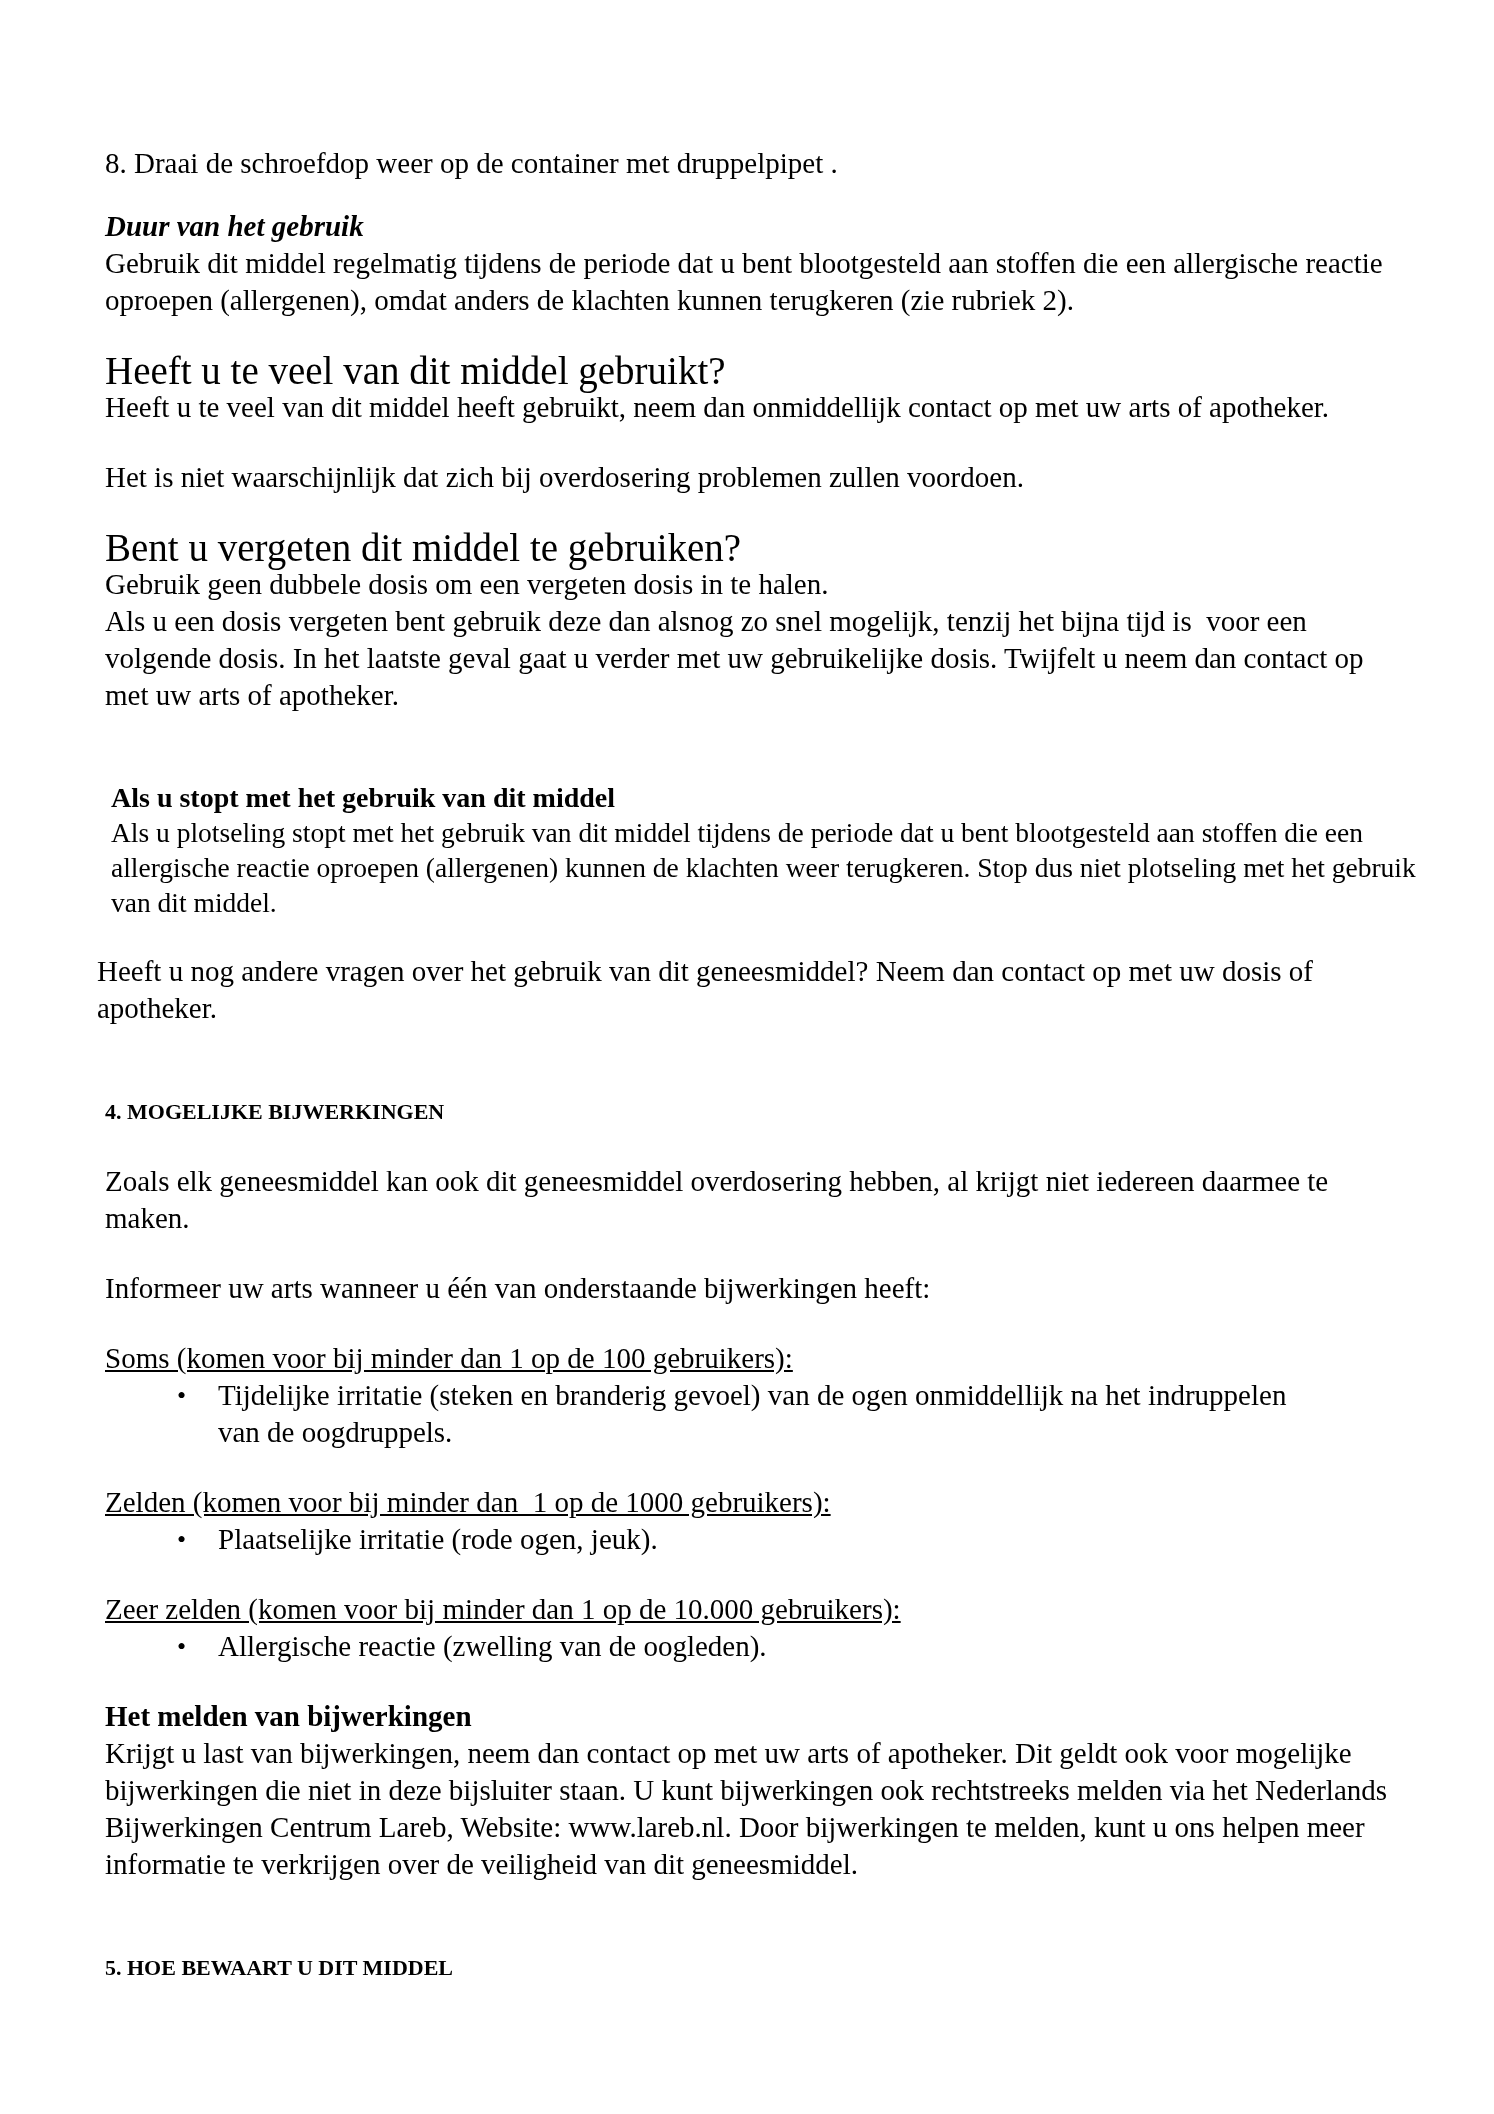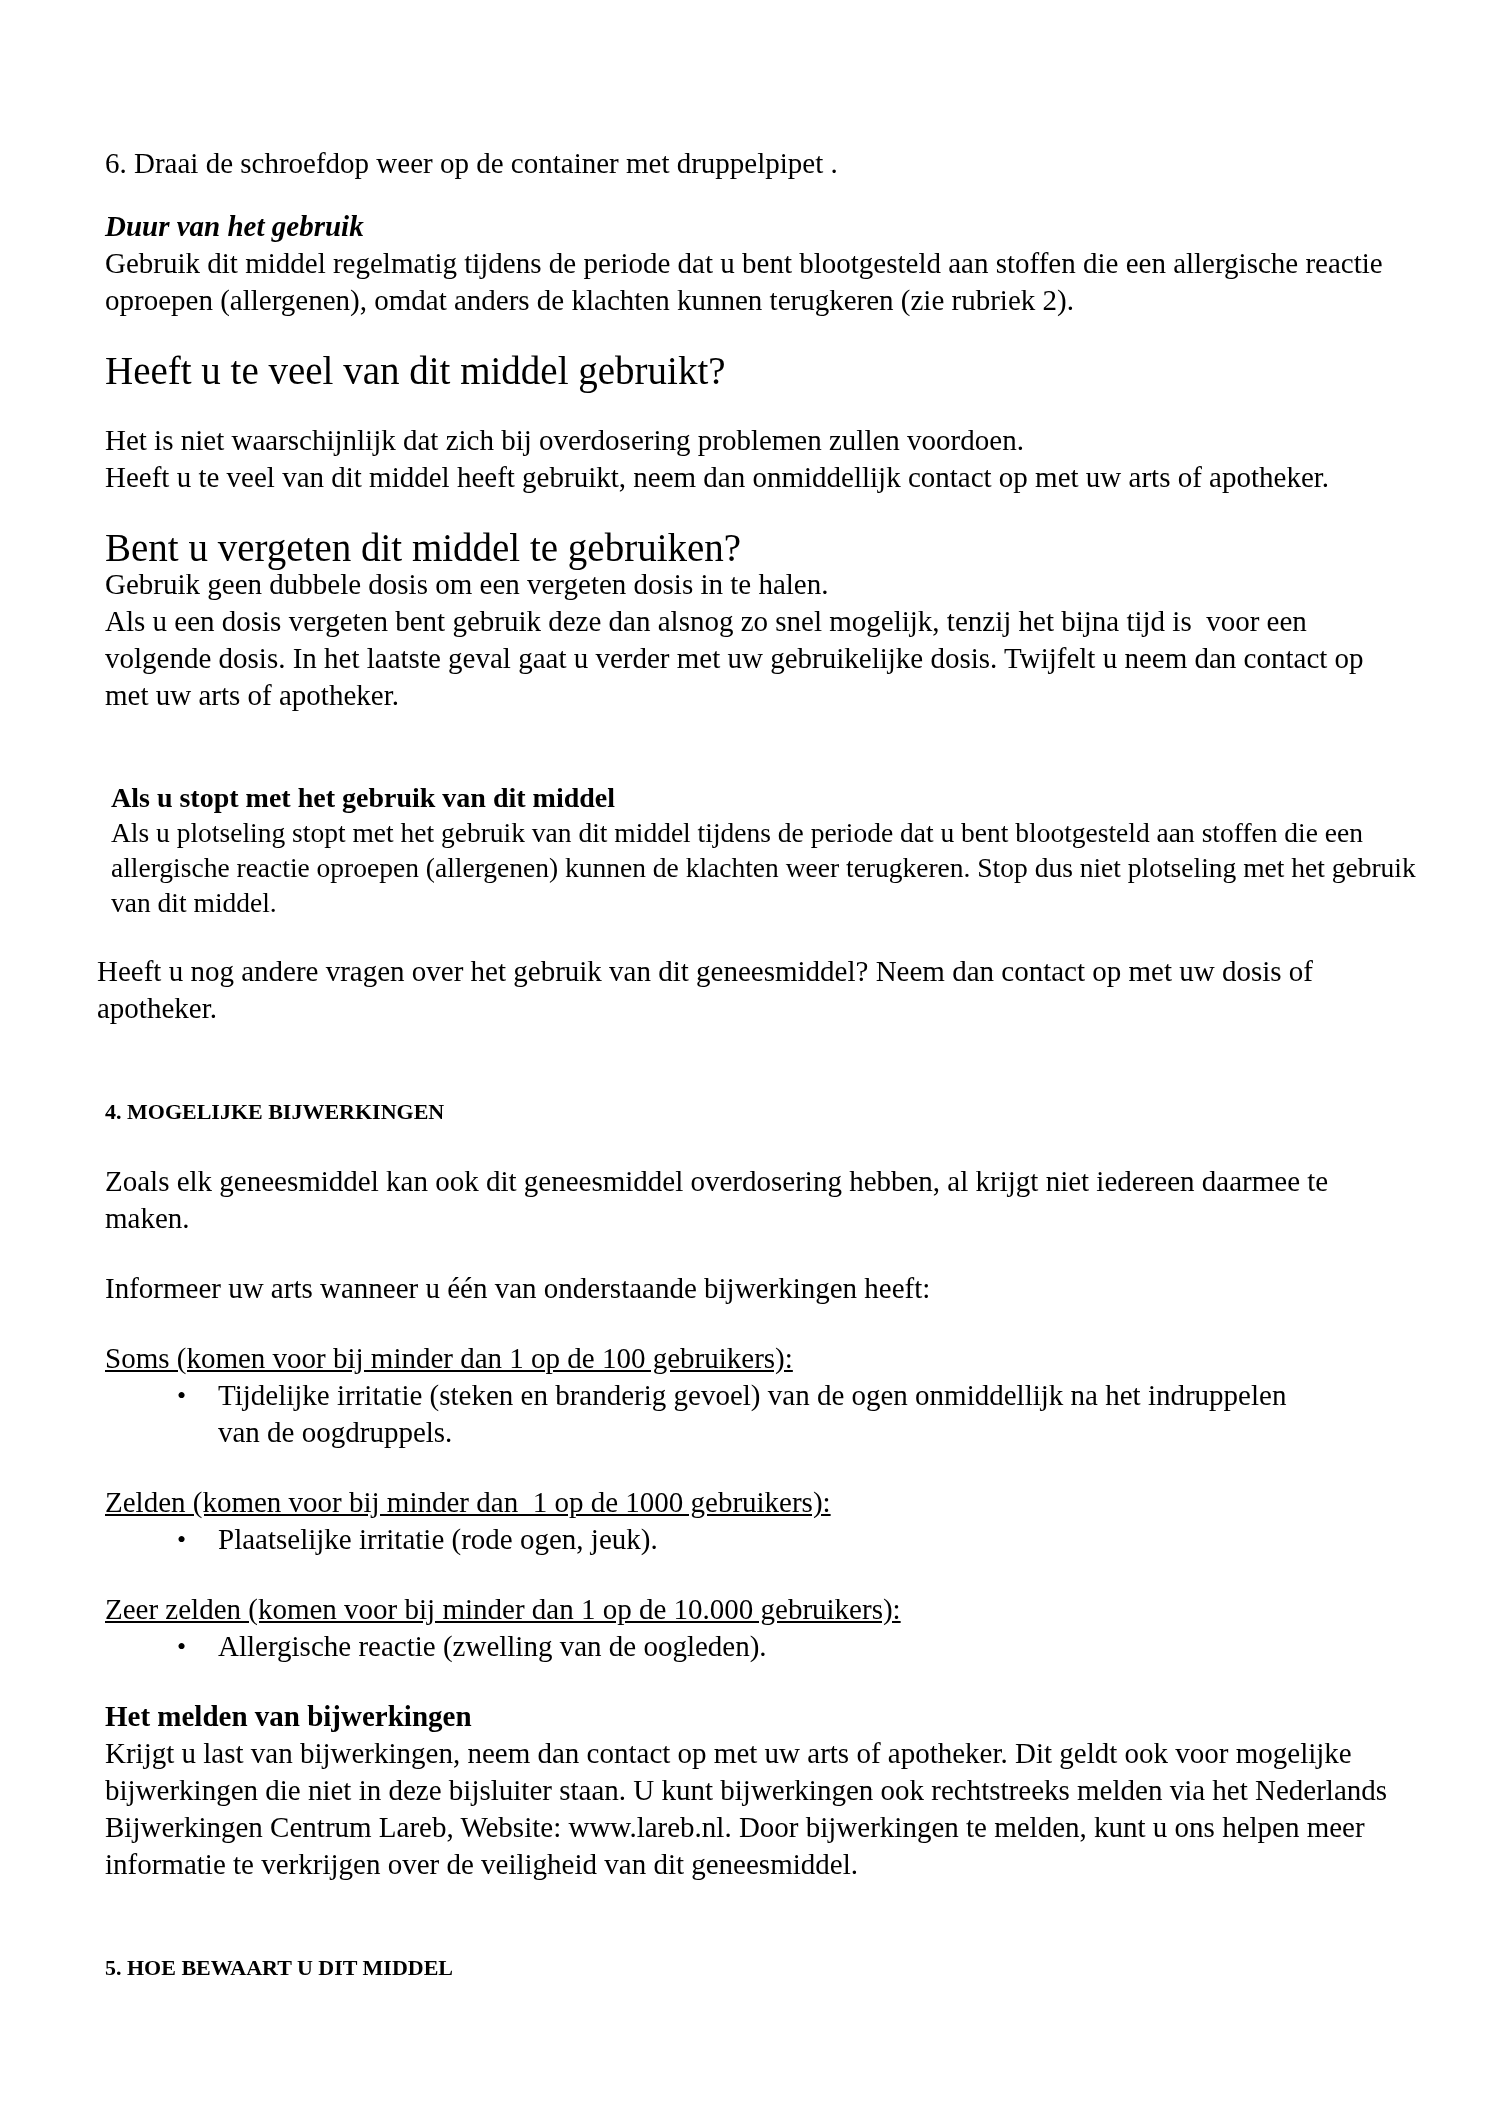--- a/index.html
+++ b/index.html
@@ -80,28 +80,28 @@
   .bullet-text {
     flex: 1 1 auto;
     max-width: 1105px;
   }
 </style>
 </head>
 <body>
 
 <div class="page">
 
-  <p class="body-text">6. Draai de schroefdop weer op de container met druppelpipet .</p>
+  <p class="body-text">8. Draai de schroefdop weer op de container met druppelpipet .</p>
 
   <h3 class="sub-heading mt-sm">Duur van het gebruik</h3>
   <p class="body-text">Gebruik dit middel regelmatig tijdens de periode dat u bent blootgesteld aan stoffen die een allergische reactie oproepen (allergenen), omdat anders de klachten kunnen terugkeren (zie rubriek 2).</p>
 
   <h2 class="q-heading mt-1">Heeft u te veel van dit middel gebruikt?</h2>
+  <p class="body-text">Heeft u te veel van dit middel heeft gebruikt, neem dan onmiddellijk contact op met uw arts of apotheker.</p>
   <p class="body-text mt-1">Het is niet waarschijnlijk dat zich bij overdosering problemen zullen voordoen.</p>
-  <p class="body-text">Heeft u te veel van dit middel heeft gebruikt, neem dan onmiddellijk contact op met uw arts of apotheker.</p>
 
   <h2 class="q-heading mt-1">Bent u vergeten dit middel te gebruiken?</h2>
   <p class="body-text">Gebruik geen dubbele dosis om een vergeten dosis in te halen.</p>
   <p class="body-text">Als u een dosis vergeten bent gebruik deze dan alsnog zo snel mogelijk, tenzij het bijna tijd is  voor een volgende dosis. In het laatste geval gaat u verder met uw gebruikelijke dosis. Twijfelt u neem dan contact op met uw arts of apotheker.</p>
 
   <div class="stopping-block mt-2">
     <h3 class="sub-heading">Als u stopt met het gebruik van dit middel</h3>
     <p>Als u plotseling stopt met het gebruik van dit middel tijdens de periode dat u bent blootgesteld aan stoffen die een allergische reactie oproepen (allergenen) kunnen de klachten weer terugkeren. Stop dus niet plotseling met het gebruik van dit middel.</p>
   </div>
 

